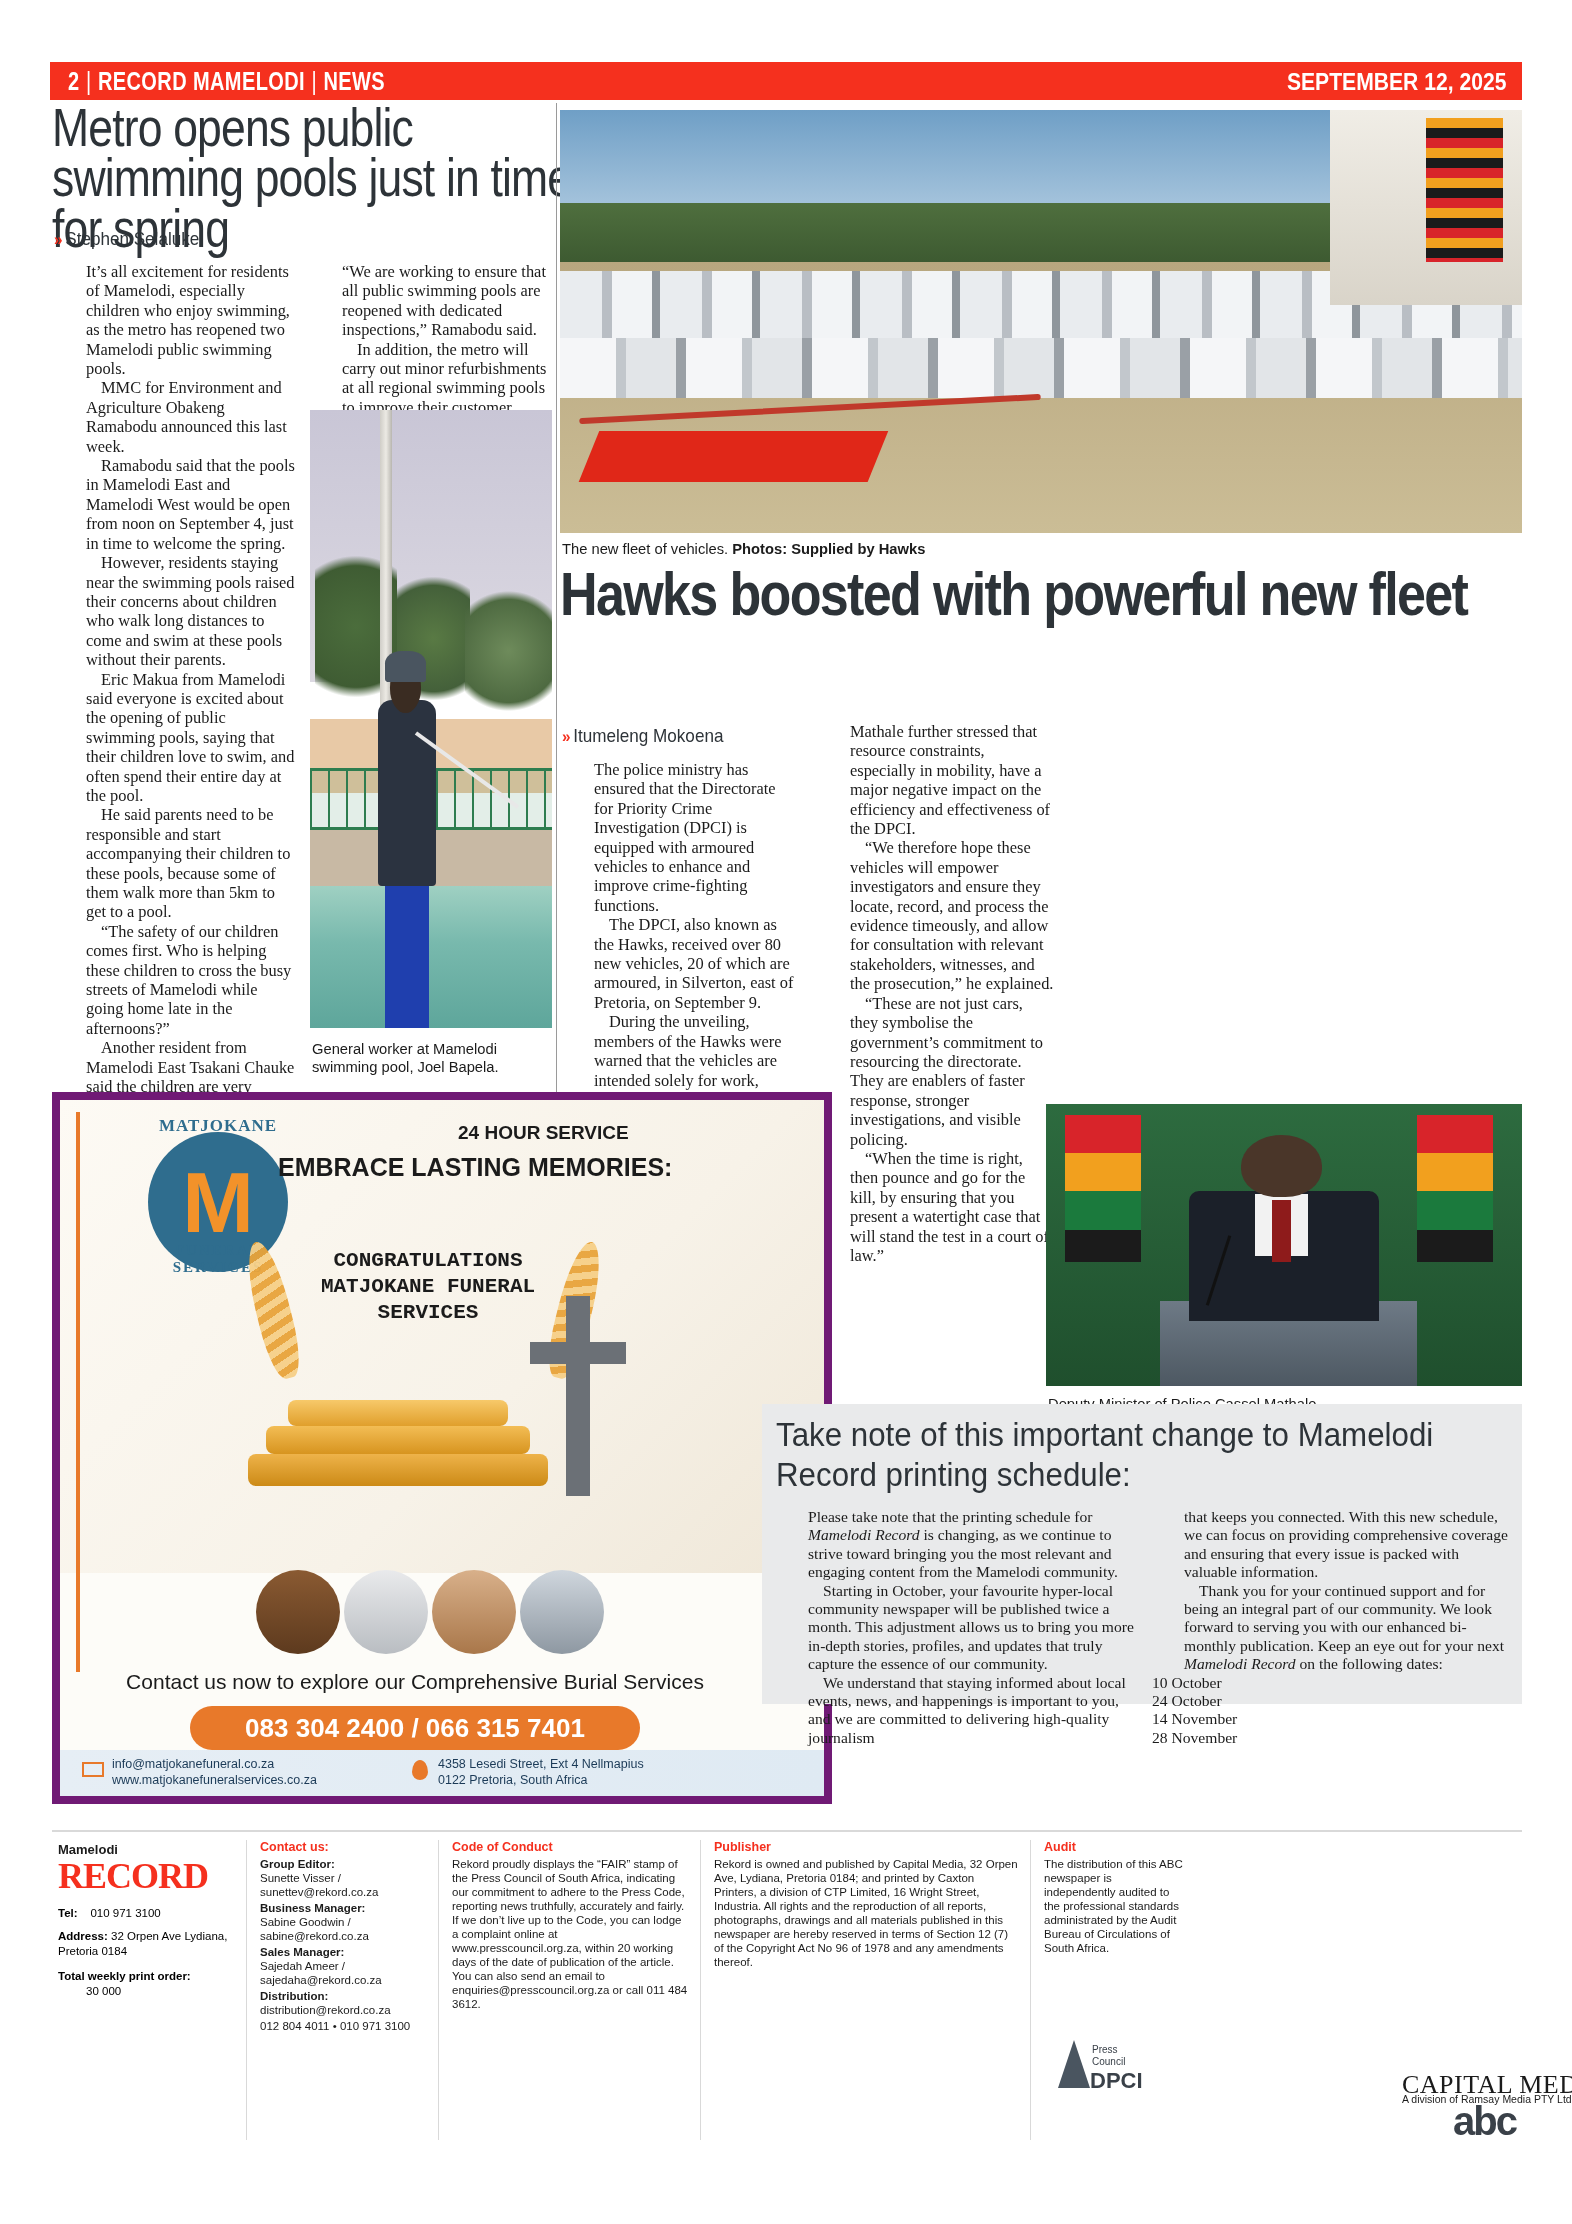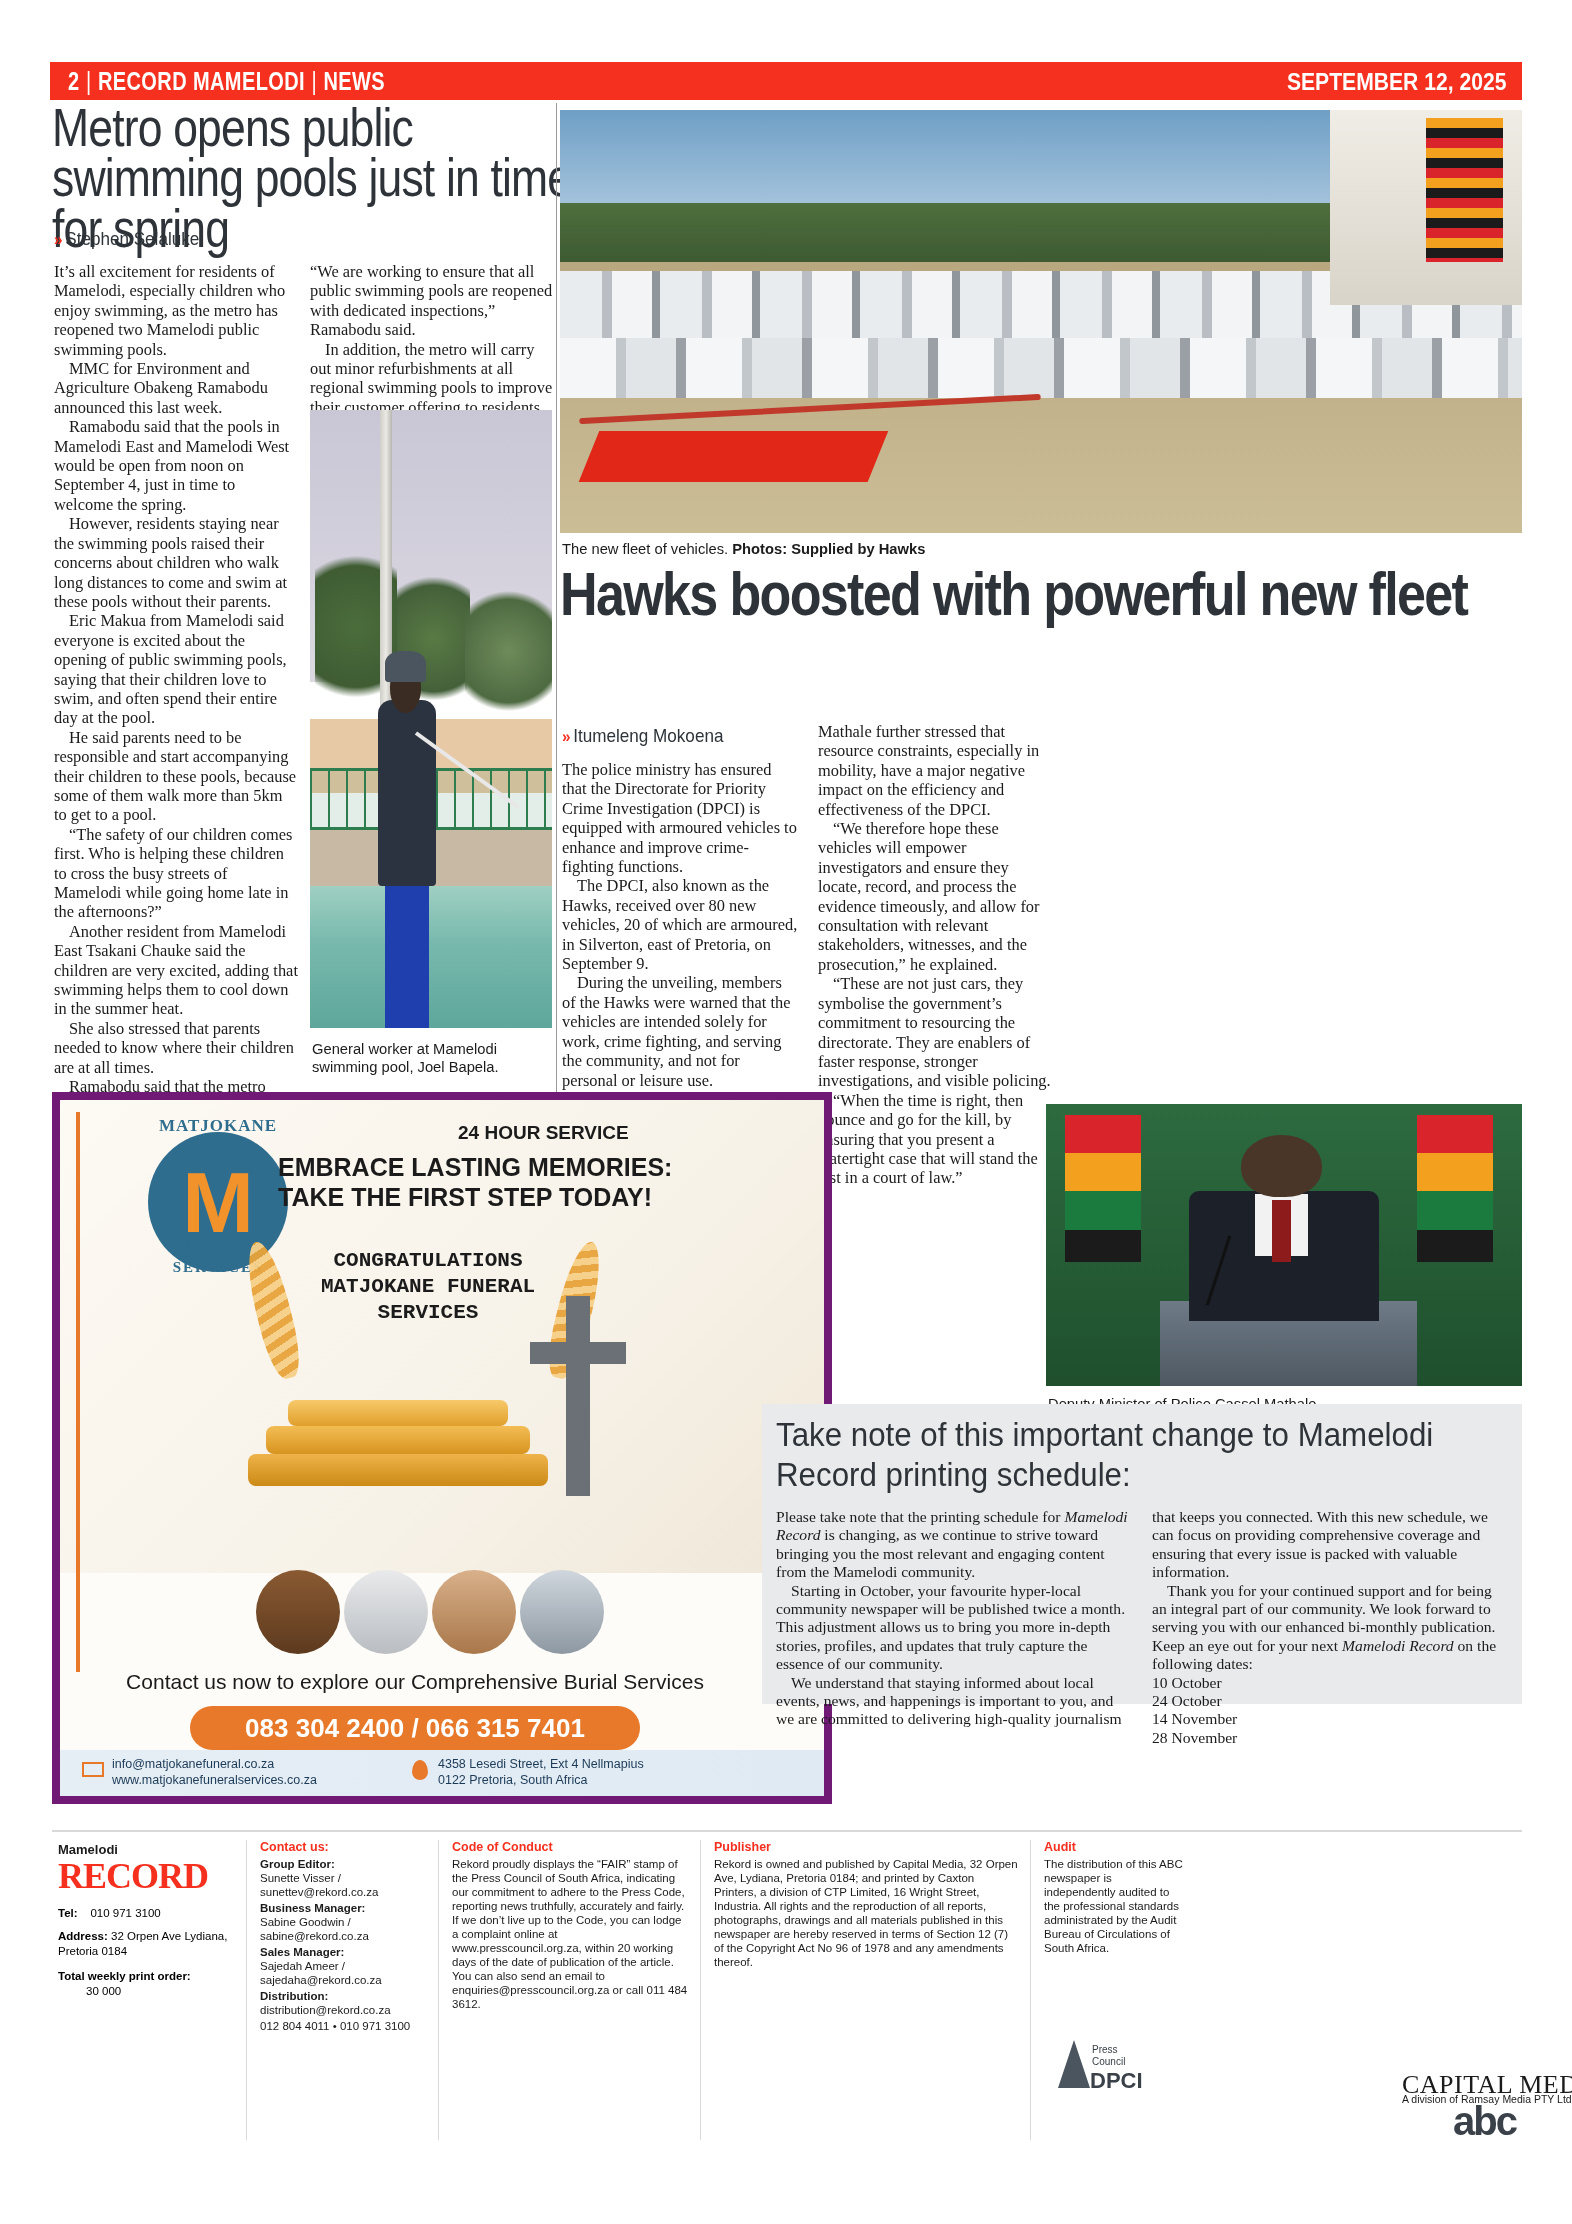--- a/index.html
+++ b/index.html
@@ -46,21 +46,21 @@
     font-size:19px; color:#2d3338;
     transform:scaleX(.90); transform-origin:left top;
     white-space:nowrap;
   }
   .chev{ color:#f5301e; font-weight:bold; letter-spacing:-4px; margin-right:7px; font-size:17px;}
   .body{
     font-family:"Liberation Serif", serif;
     font-size:16.4px; line-height:19.4px; color:#1b1b1b;
     text-align:left; hyphens:none;
   }
-  .body p{ text-indent:15px; }
+  .body p{ text-indent:15px;margin-left:32px; }
   .body p.first{ text-indent:0; }
   .cap{
     font-family:"Liberation Sans", sans-serif;
     font-size:15.5px; line-height:18px; color:#1b1b1b;
     transform:scaleX(.95); transform-origin:left top;
   }
   .cap b{ font-weight:bold; }
 
   
   #a1-head{ position:absolute; left:52px; top:103px; width:640px; font-size:53px; }
@@ -376,21 +376,20 @@
     <div class="orangebar"></div>
     <div id="ad-logo">
       <div class="topname">MATJOKANE</div>
       <div class="circle"></div>
       <div class="m">M</div>
       <div class="banner">FUNERAL SERVICES</div>
     </div>
     <div id="ad-24h">24 HOUR SERVICE</div>
     <div id="ad-lines">
       <div>EMBRACE LASTING MEMORIES:</div>
-      <div>TAKE THE FIRST STEP TODAY!</div>
     </div>
     <div class="wheat" id="wheatL"></div>
     <div class="wheat" id="wheatR"></div>
     <div id="ad-congrats">CONGRATULATIONS MATJOKANE FUNERAL SERVICES</div>
     <div id="ad-cross">
         <div class="v"></div>
         <div class="h"></div>
       </div>
     <div id="ad-podium">
         <div class="p3"></div>

